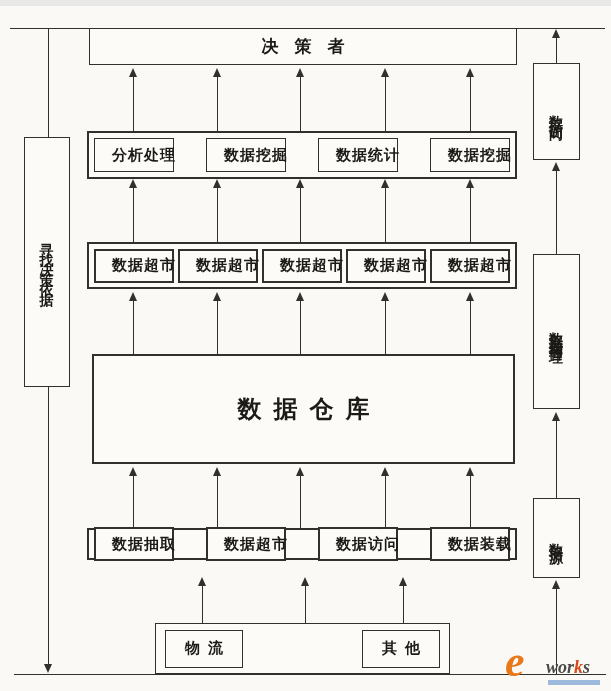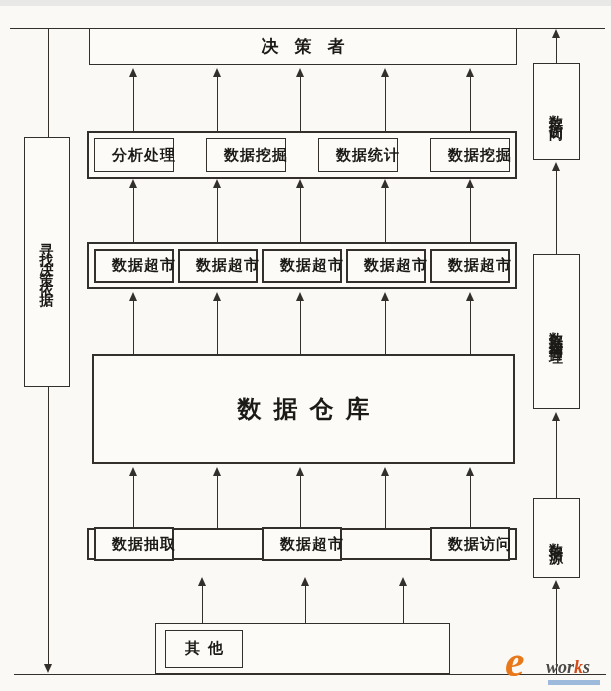--- a/index.html
+++ b/index.html
@@ -151,23 +151,25 @@
   </div>
 
   <div class="box bigtitle" style="left:92px;top:348px;width:423px;height:110px;">
     <span>数据仓库</span>
   </div>
 
   <div class="box rowbox" style="left:87px;top:522px;width:430px;height:32px;">
     <div class="cell">数据抽取</div>
     <div class="cell">数据超市</div>
     <div class="cell">数据访问</div>
+    <div class="cell">数据装载</div>
   </div>
 
   <div class="box rowbox thin" style="left:155px;top:617px;width:295px;height:51px;padding:0 9px;">
+    <div class="srccell">物流</div>
     <div class="srccell">其他</div>
   </div>
 
   <div class="box thin" style="left:24px;top:131px;width:46px;height:250px;">
     <span class="vlabel" style="letter-spacing:10px;">寻找决策依据</span>
   </div>
 
   <div class="box thin" style="left:533px;top:57px;width:47px;height:97px;">
     <span class="vlabel" style="letter-spacing:4px;">数据访问</span>
   </div>

